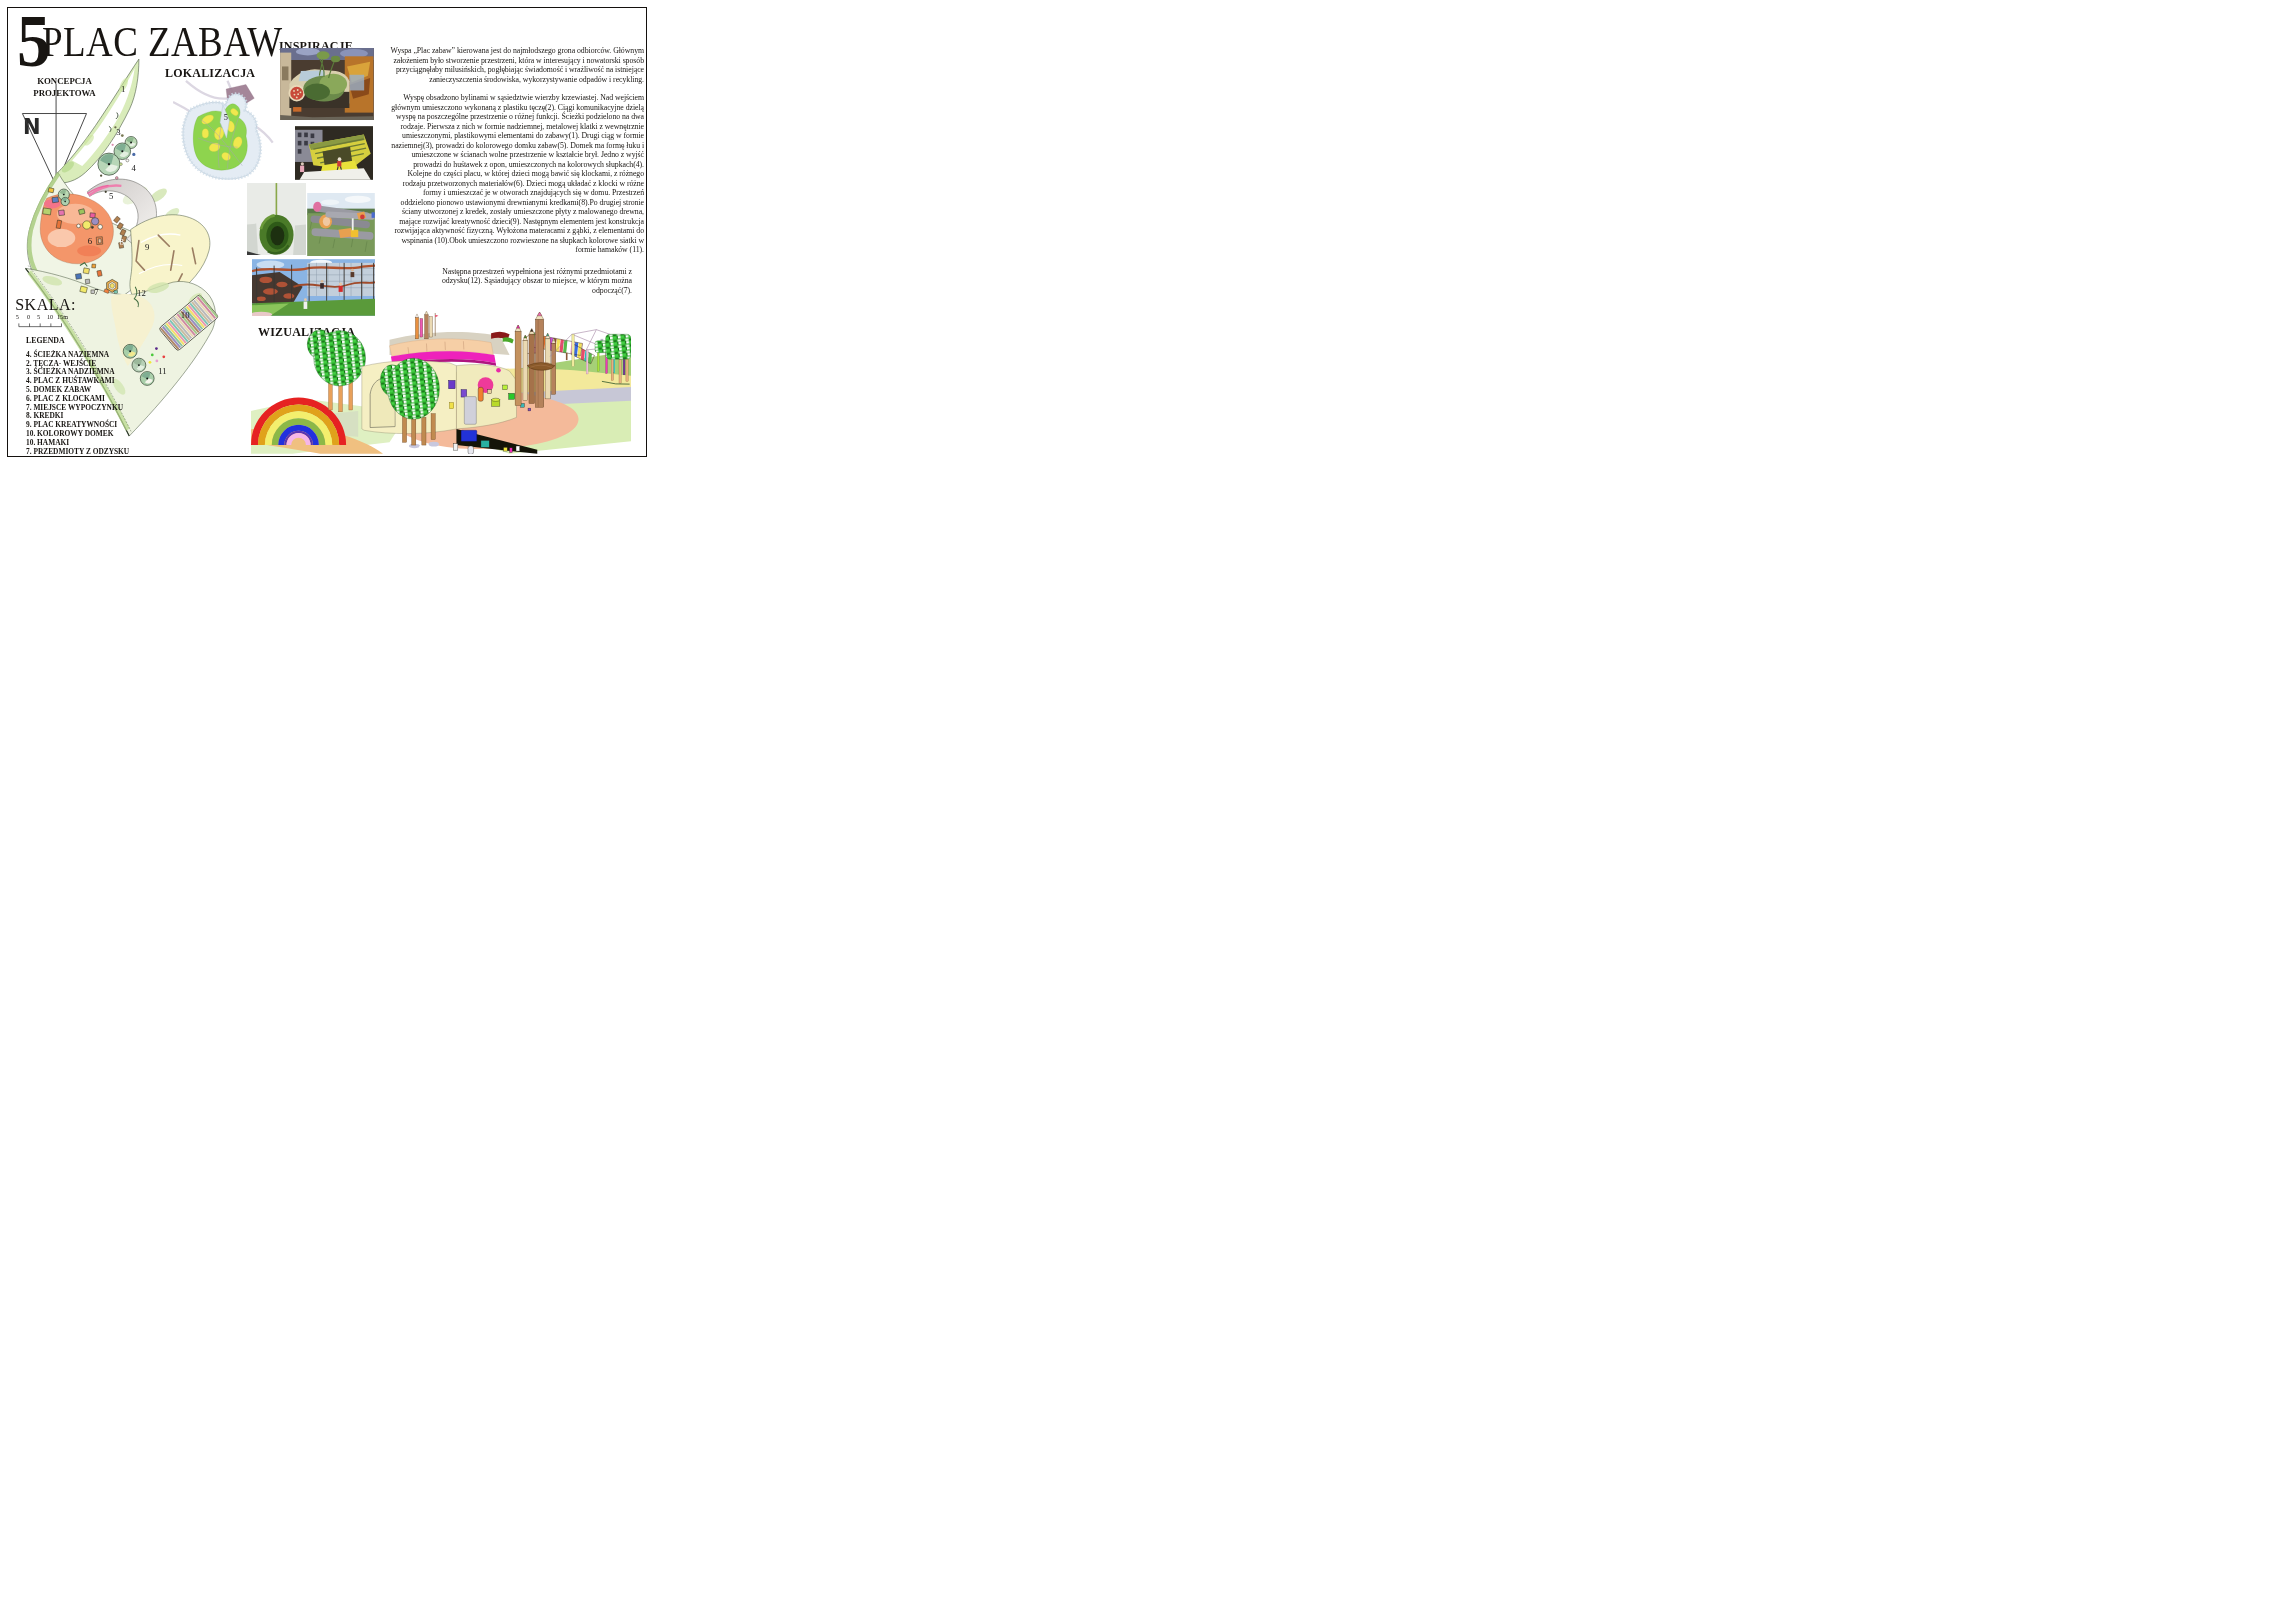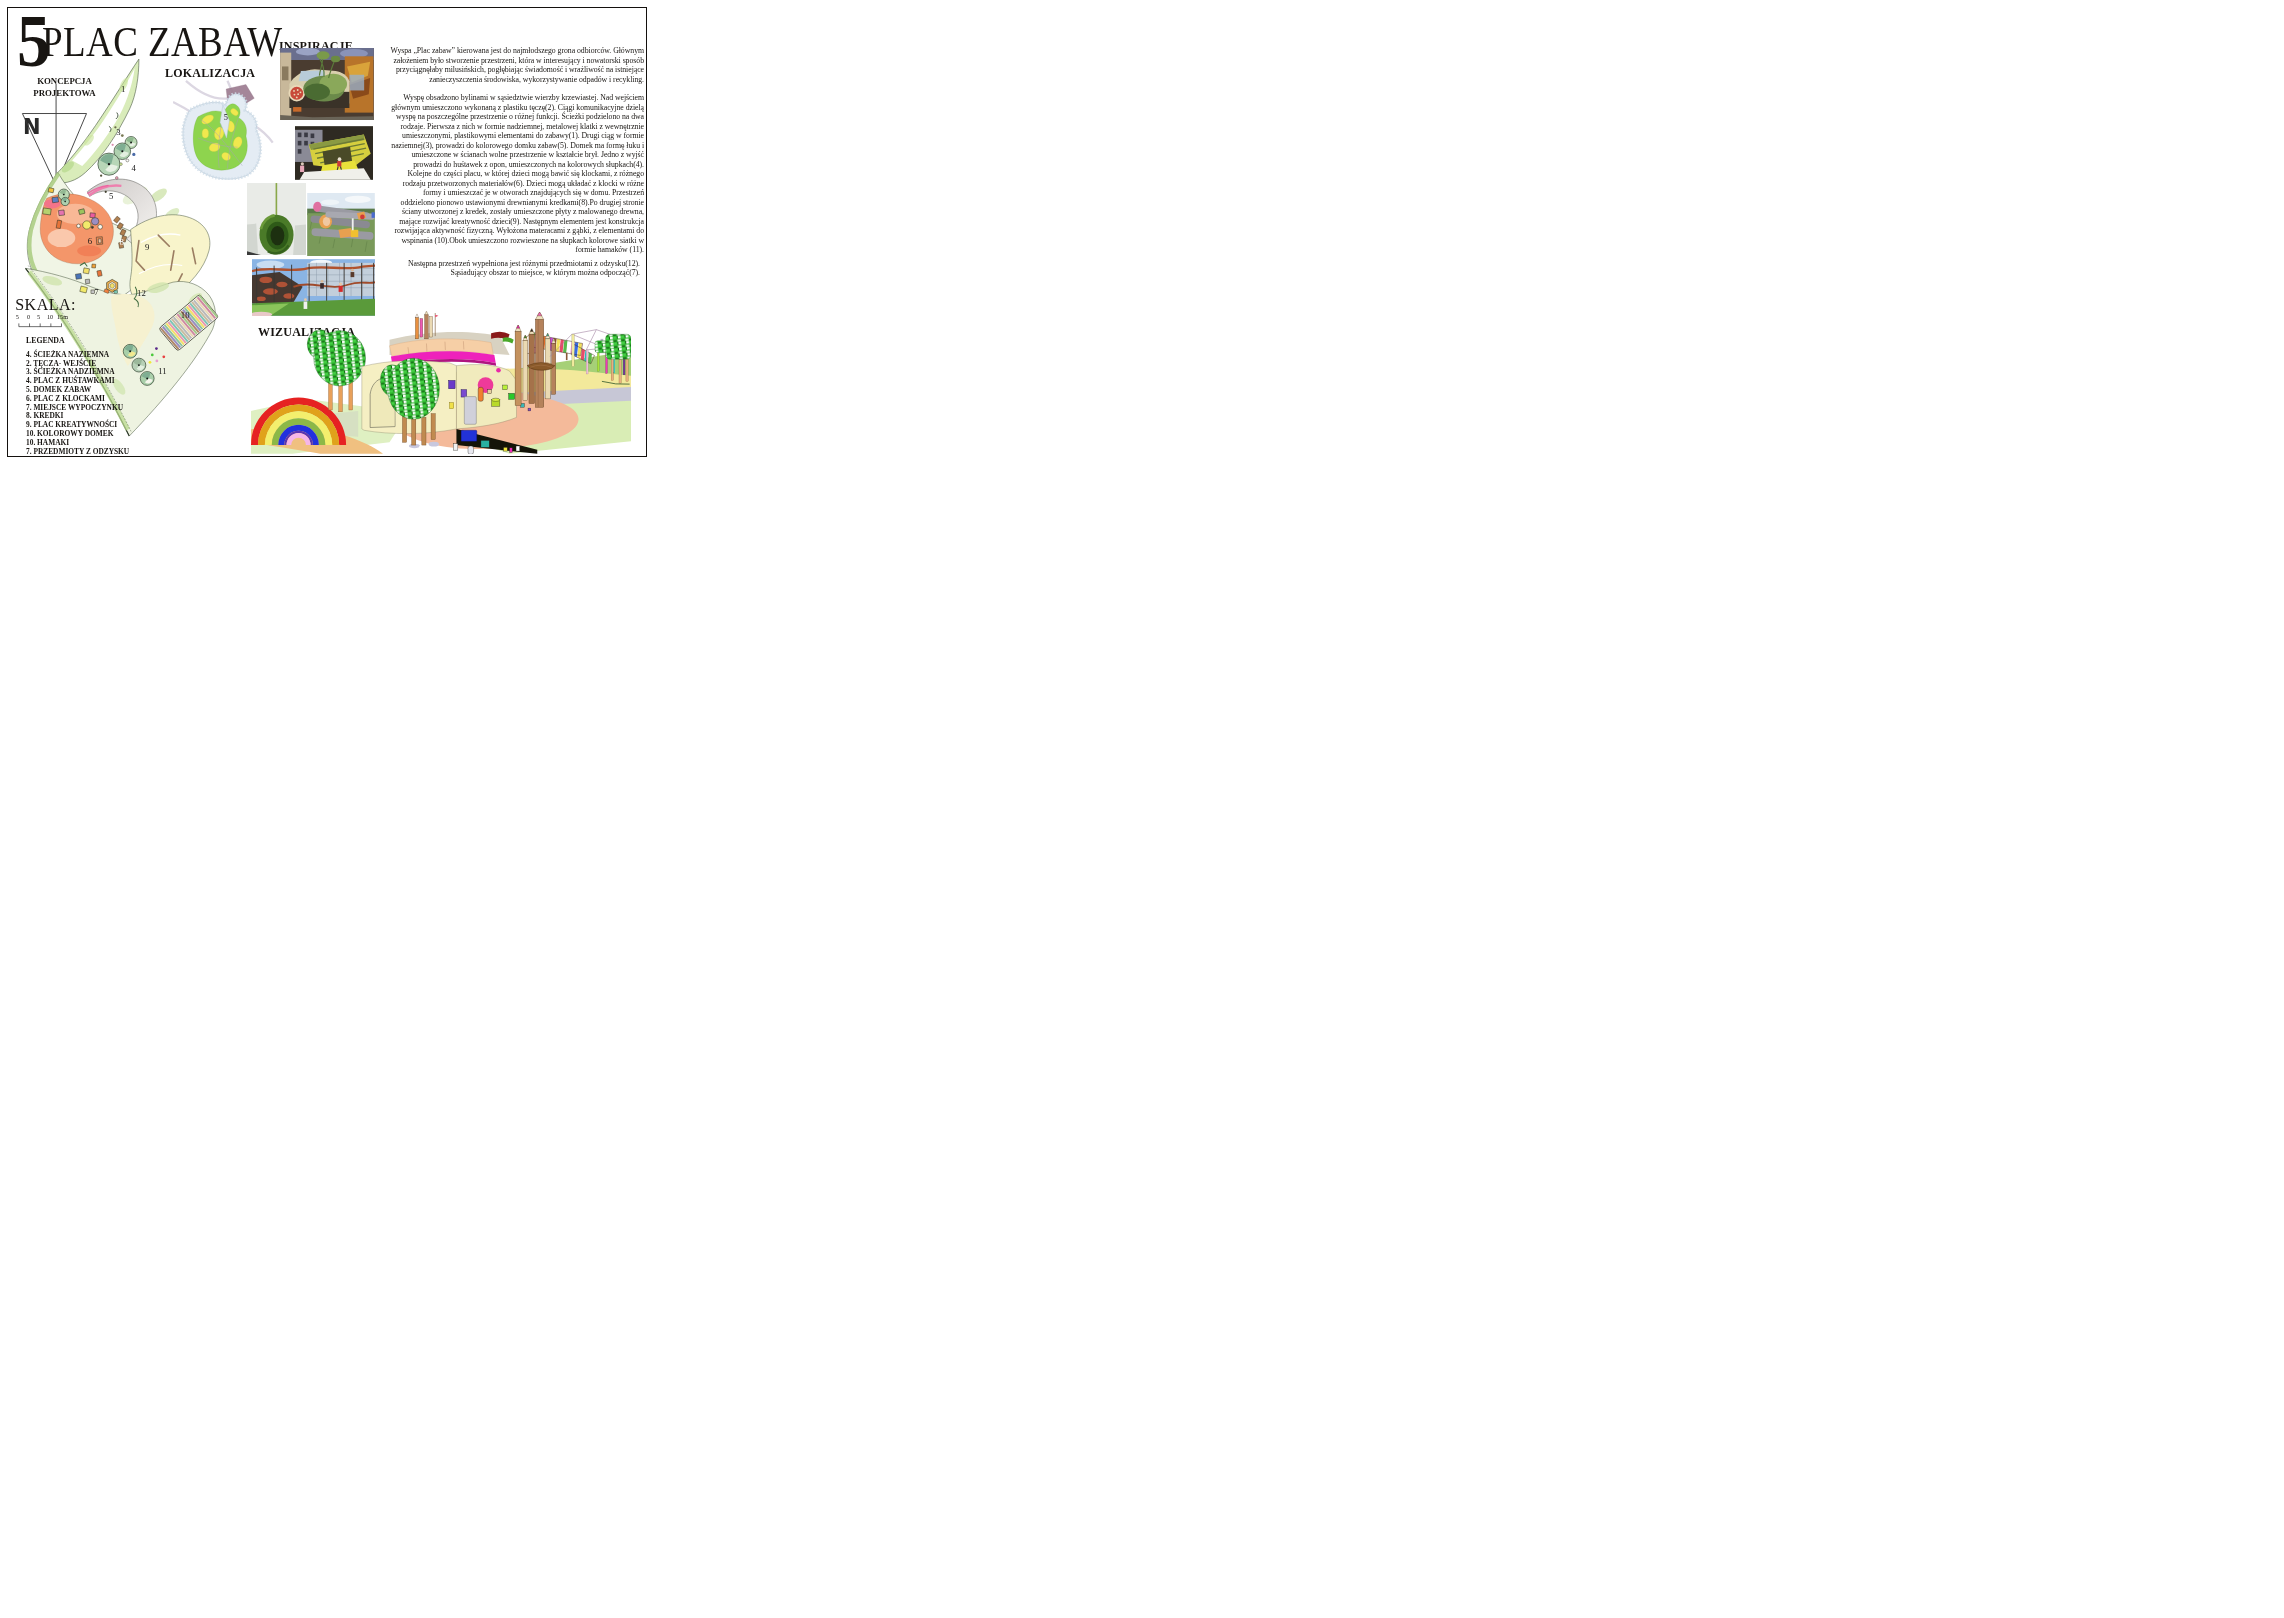--- a/index.html
+++ b/index.html
@@ -13,21 +13,21 @@
   .title-text{left:42px;top:21px;font-size:42px;line-height:1;font-weight:400;
               letter-spacing:0.5px;transform:scaleX(.88);transform-origin:left top;}
   .hdr{font-size:12px;font-weight:700;letter-spacing:0.2px;}
   .concept{left:32px;top:76px;width:65px;text-align:center;font-size:8.8px;
            font-weight:700;line-height:1.35;}
   .north-n{left:23px;top:115px;font-family:"DejaVu Sans",sans-serif;
            font-size:21px;font-weight:700;color:#2a2a2a;}
   .desc{left:389px;top:46px;width:255px;font-size:7.8px;line-height:9.5px;
         letter-spacing:-0.05px;text-align:right;}
   .desc p{margin:0 0 9.2px 0;}
-  .desc p:last-child{margin:4px;}
+  .desc p:last-child{margin:12px;}
   .legend{left:26px;top:337px;font-size:7.4px;font-weight:700;line-height:8.8px;}
   .legend .lg-h{font-size:7.8px;margin-bottom:5px;}
   .skala-h{left:15.2px;top:296px;font-size:16px;letter-spacing:0.5px;}
   .tick{position:absolute;top:313px;font-size:6.2px;}
   svg{display:block;}
   .photo{position:absolute;overflow:hidden;}
 </style>
 </head>
 <body>
 

